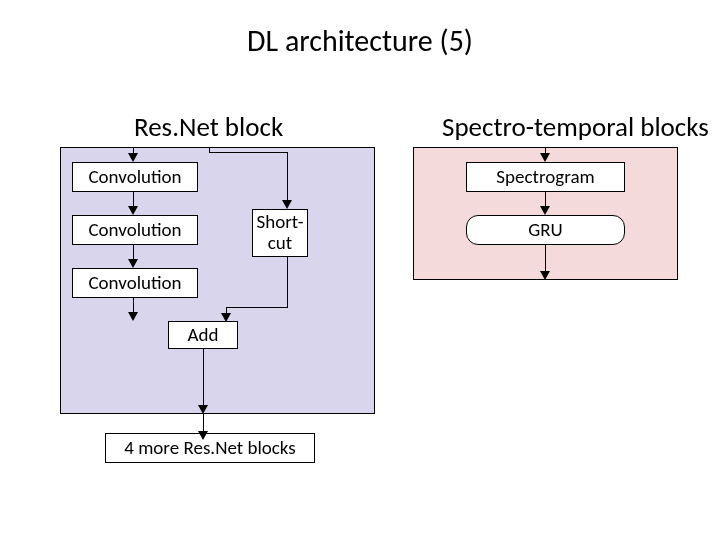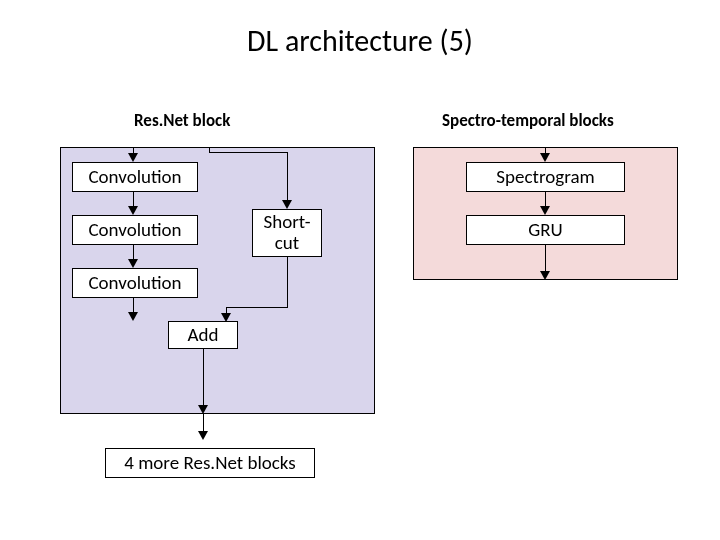--- a/index.html
+++ b/index.html
@@ -14,23 +14,22 @@
   .title {
     position: absolute;
     top: 22px;
     left: 0; right: 0;
     text-align: center;
     font-size: 30px;
     color: #000;
   }
   .block-label {
     position: absolute;
-    font-size: 17px;
+    font-size: 27px;
     color: #000;
-    font-weight: bold;
   }
   .panel {
     position: absolute;
     border: 1px solid #000;
   }
   .panel-left {
     left: 60px;
     top: 147px;
     width: 315px;
     height: 267px;
@@ -109,21 +108,21 @@
   <div class="head" style="top:14px;"></div>
 </div>
 
 <div class="box" style="left:72px; top:268px; width:126px; height:30px;">Convolution</div>
 
 <div class="arrow-down" style="left:133px; top:298px;">
   <div class="shaft" style="height:14px;"></div>
   <div class="head" style="top:14px;"></div>
 </div>
 
-<div class="box" style="left:252px; top:209px; width:70px; height:48px; white-space: pre-line;">Short-
+<div class="box" style="left:252px; top:209px; width:56px; height:48px; white-space: pre-line;">Short-
 cut</div>
 
 <div class="shortcut-line" style="left:209px; top:152px; width:78px; height:1px;"></div>
 
 <div class="shortcut-line" style="left:209px; top:147px; width:1px; height:6px;"></div>
 
 <div class="arrow-down" style="left:287px; top:152px;">
   <div class="shaft" style="height:48px;"></div>
   <div class="head" style="top:48px;"></div>
 </div>
@@ -135,39 +134,39 @@
   <div class="head" style="top:6px;"></div>
 </div>
 
 <div class="box" style="left:168px; top:321px; width:70px; height:28px;text-align:center;">Add</div>
 
 <div class="arrow-down" style="left:203px; top:349px;">
   <div class="shaft" style="height:56px;"></div>
   <div class="head" style="top:56px;"></div>
 </div>
 
-<div class="box" style="left:105px; top:448px; width:210px; height:30px;">4 more Res.Net blocks</div>
+<div class="box" style="left:105px; top:433px; width:210px; height:30px;">4 more Res.Net blocks</div>
 
 <div class="arrow-down" style="left:203px; top:414px;">
   <div class="shaft" style="height:17px;"></div>
   <div class="head" style="top:17px;"></div>
 </div>
 
 <div class="panel panel-right"></div>
 
 <div class="arrow-down" style="left:545px; top:147px;">
   <div class="shaft" style="height:6px;"></div>
   <div class="head" style="top:6px;"></div>
 </div>
 
 <div class="box" style="left:466px; top:162px; width:159px; height:30px;">Spectrogram</div>
 
 <div class="arrow-down" style="left:545px; top:192px;">
   <div class="shaft" style="height:14px;"></div>
   <div class="head" style="top:14px;"></div>
 </div>
 
-<div class="box" style="left:466px; top:215px; width:159px; height:30px;">GRU</div>
+<div class="box" style="left:466px; top:215px; width:159px; height:30px;border-radius:12px;">GRU</div>
 
 <div class="arrow-down" style="left:545px; top:245px;">
   <div class="shaft" style="height:26px;"></div>
   <div class="head" style="top:26px;"></div>
 </div>
 
 </body></html>

